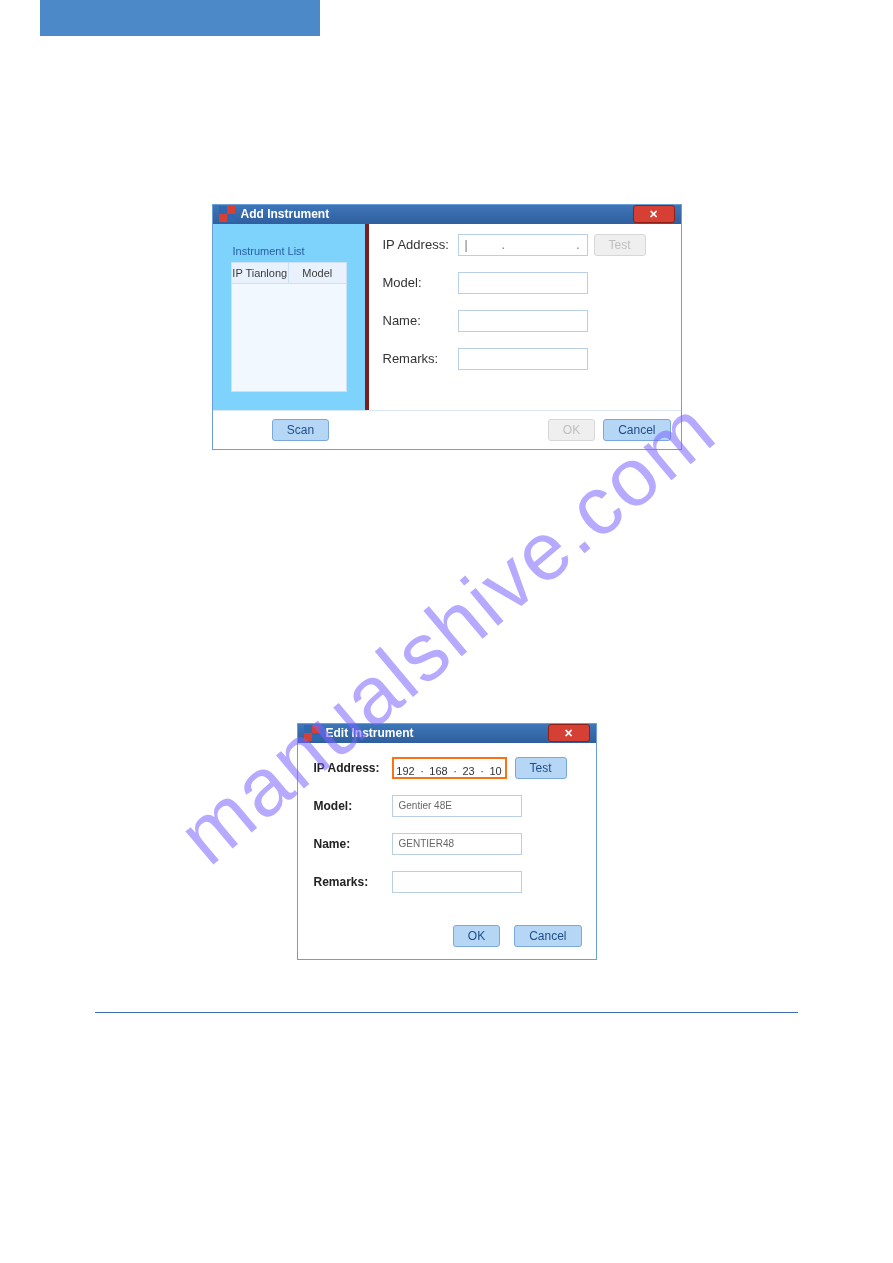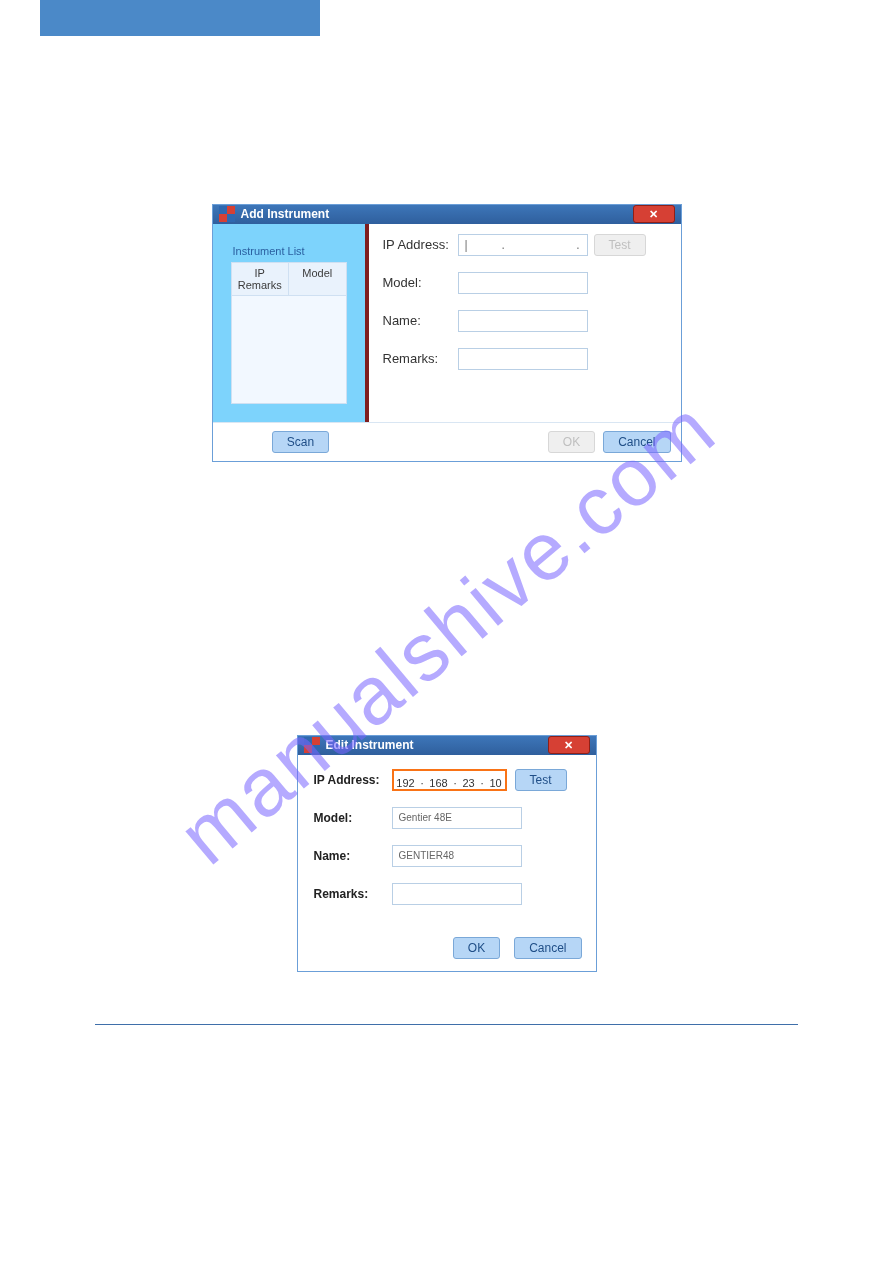--- a/index.html
+++ b/index.html
@@ -77,21 +77,21 @@
         <div class="ttl">Add Instrument</div>
       </div>
       <div class="closebtn">
         <span>✕</span>
       </div>
     </div>
     <div class="body">
       <div class="instr-list">
         <div class="caption">Instrument List</div>
         <div class="hdr">
-          <div>IP Remarks</div>
+          <div>IP Tianlong</div>
           <div>Model</div>
         </div>
         <div class="grid"></div>
       </div>
       <div class="form-area">
         <div class="form-row">
           <span class="lbl">IP Address:</span>
           <div class="ip-wrap">
             <input class="txt" placeholder="|   .       .       ." style="">
             <button class="btn disabled">Test</button>

